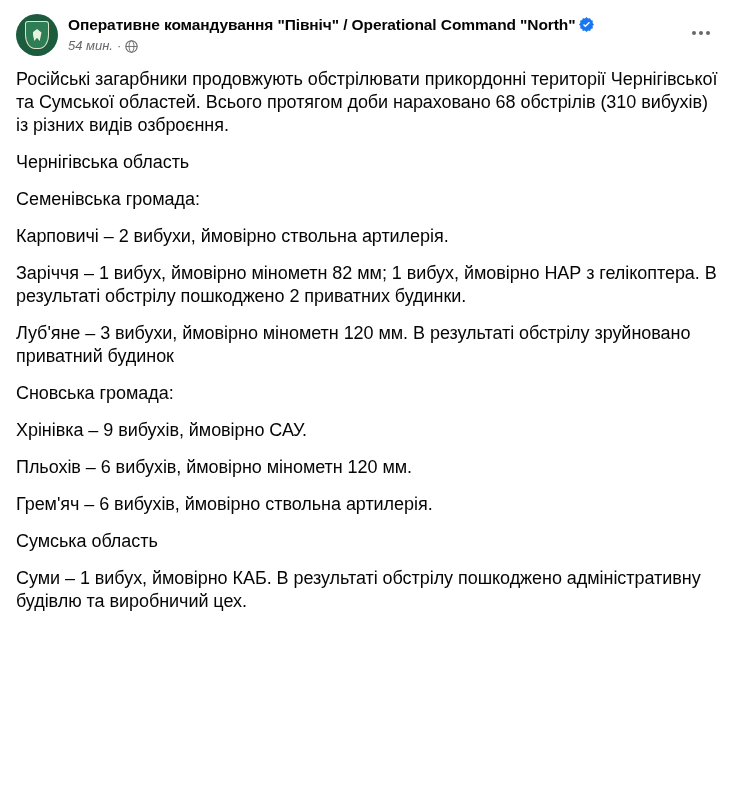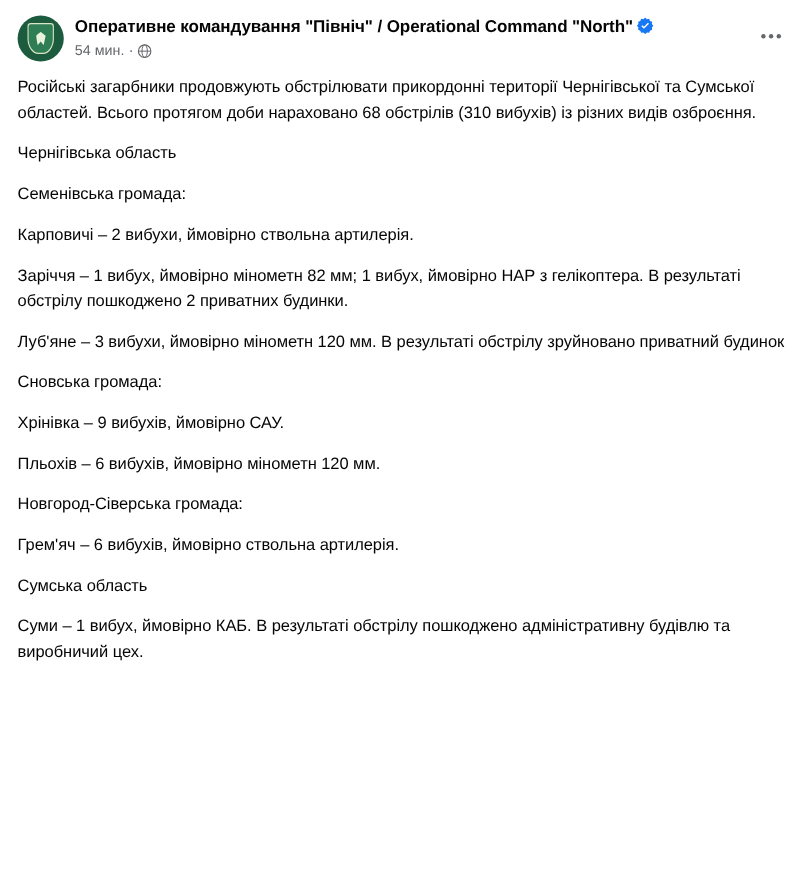--- a/index.html
+++ b/index.html
@@ -78,20 +78,21 @@
     height: 15px;
   }
   .meta-row {
     display: flex;
     align-items: center;
     gap: 4px;
     margin-top: 3px;
     font-size: 13px;
     color: #65676b;
     line-height: 16px;
+    font-style: italic;
   }
   .meta-dot {
     font-size: 13px;
     color: #65676b;
   }
   .globe-icon {
     width: 13px;
     height: 13px;
     display: inline-block;
     vertical-align: -2px;
@@ -114,21 +115,21 @@
     height: 4px;
     border-radius: 50%;
     background: #65676b;
     display: block;
   }
   .post-body {
     padding: 2px 0 0 0;
   }
   .post-body p {
     margin: 0 0 14px 0;
-    font-size: 15px;
+    font-size: 18px;
     line-height: 23px;
     color: #050505;
     letter-spacing: -0.05px;
   }
   .post-body p:last-child {
     margin-bottom: 0;
   }
 </style>
 </head>
 <body>
@@ -169,19 +170,18 @@
   <div class="post-body">
     <p>Російські загарбники продовжують обстрілювати прикордонні території Чернігівської та Сумської областей. Всього протягом доби нараховано 68 обстрілів (310 вибухів) із різних видів озброєння.</p>
     <p>Чернігівська область</p>
     <p>Семенівська громада:</p>
     <p>Карповичі – 2 вибухи, ймовірно ствольна артилерія.</p>
     <p>Заріччя – 1 вибух, ймовірно мінометн 82 мм; 1 вибух, ймовірно НАР з гелікоптера. В результаті обстрілу пошкоджено 2 приватних будинки.</p>
     <p>Луб'яне – 3 вибухи, ймовірно мінометн 120 мм. В результаті обстрілу зруйновано приватний будинок</p>
     <p>Сновська громада:</p>
     <p>Хрінівка – 9 вибухів, ймовірно САУ.</p>
     <p>Пльохів – 6 вибухів, ймовірно мінометн 120 мм.</p>
-    <p>Новгород-Сіверська громада:</p>
     <p>Грем'яч – 6 вибухів, ймовірно ствольна артилерія.</p>
     <p>Сумська область</p>
     <p>Суми – 1 вибух, ймовірно КАБ. В результаті обстрілу пошкоджено адміністративну будівлю та виробничий цех.</p>
   </div>
 
 </div>
 
 </body></html>

